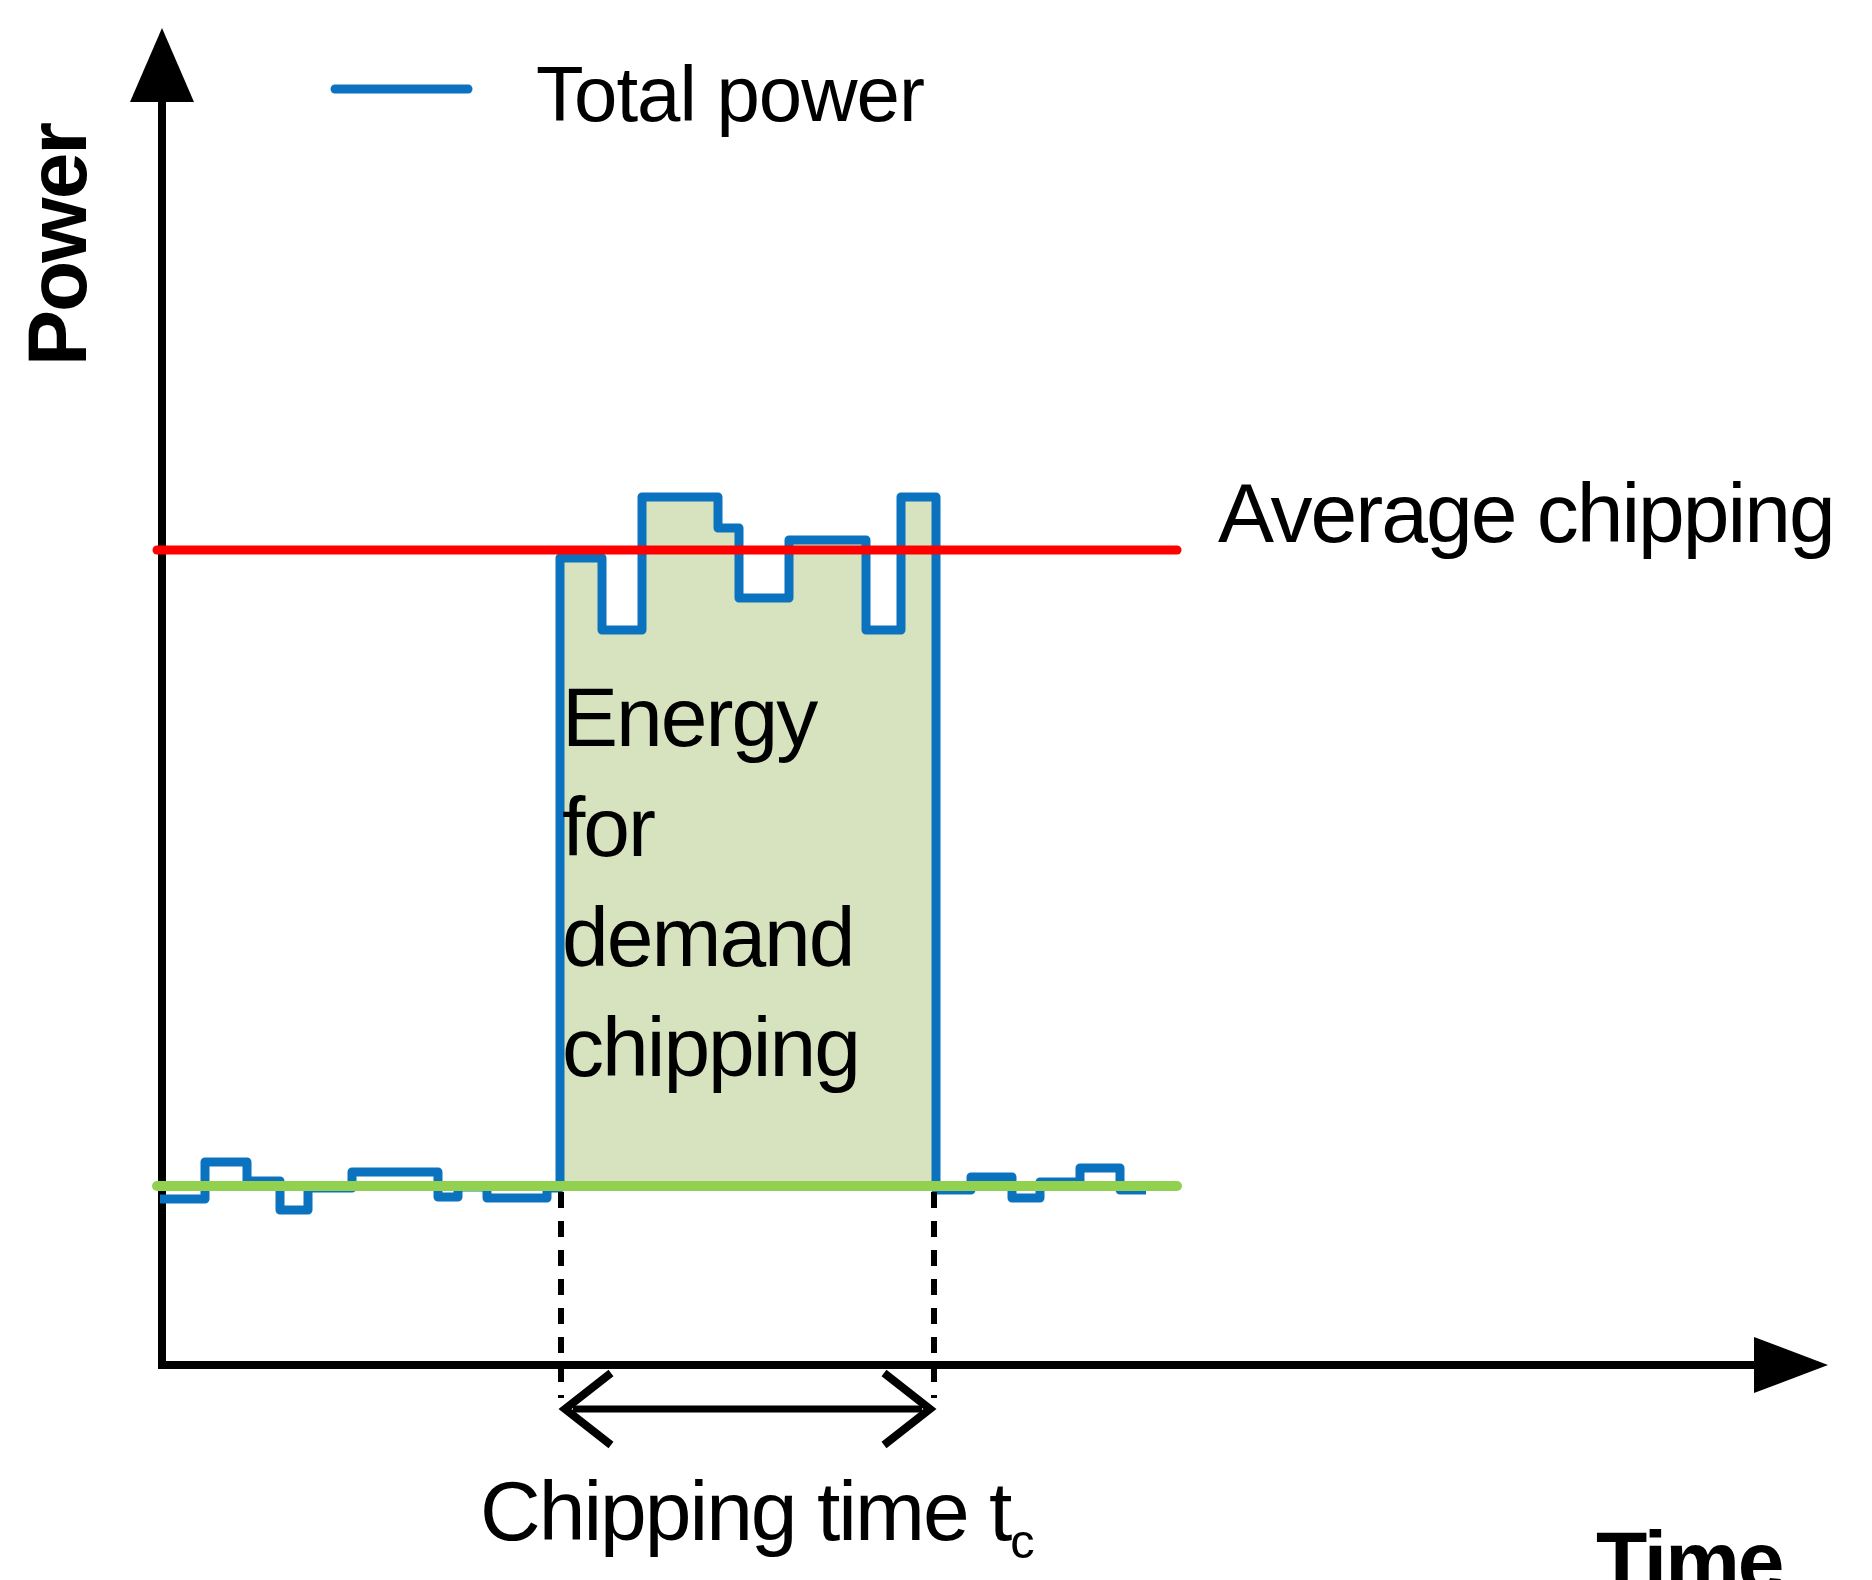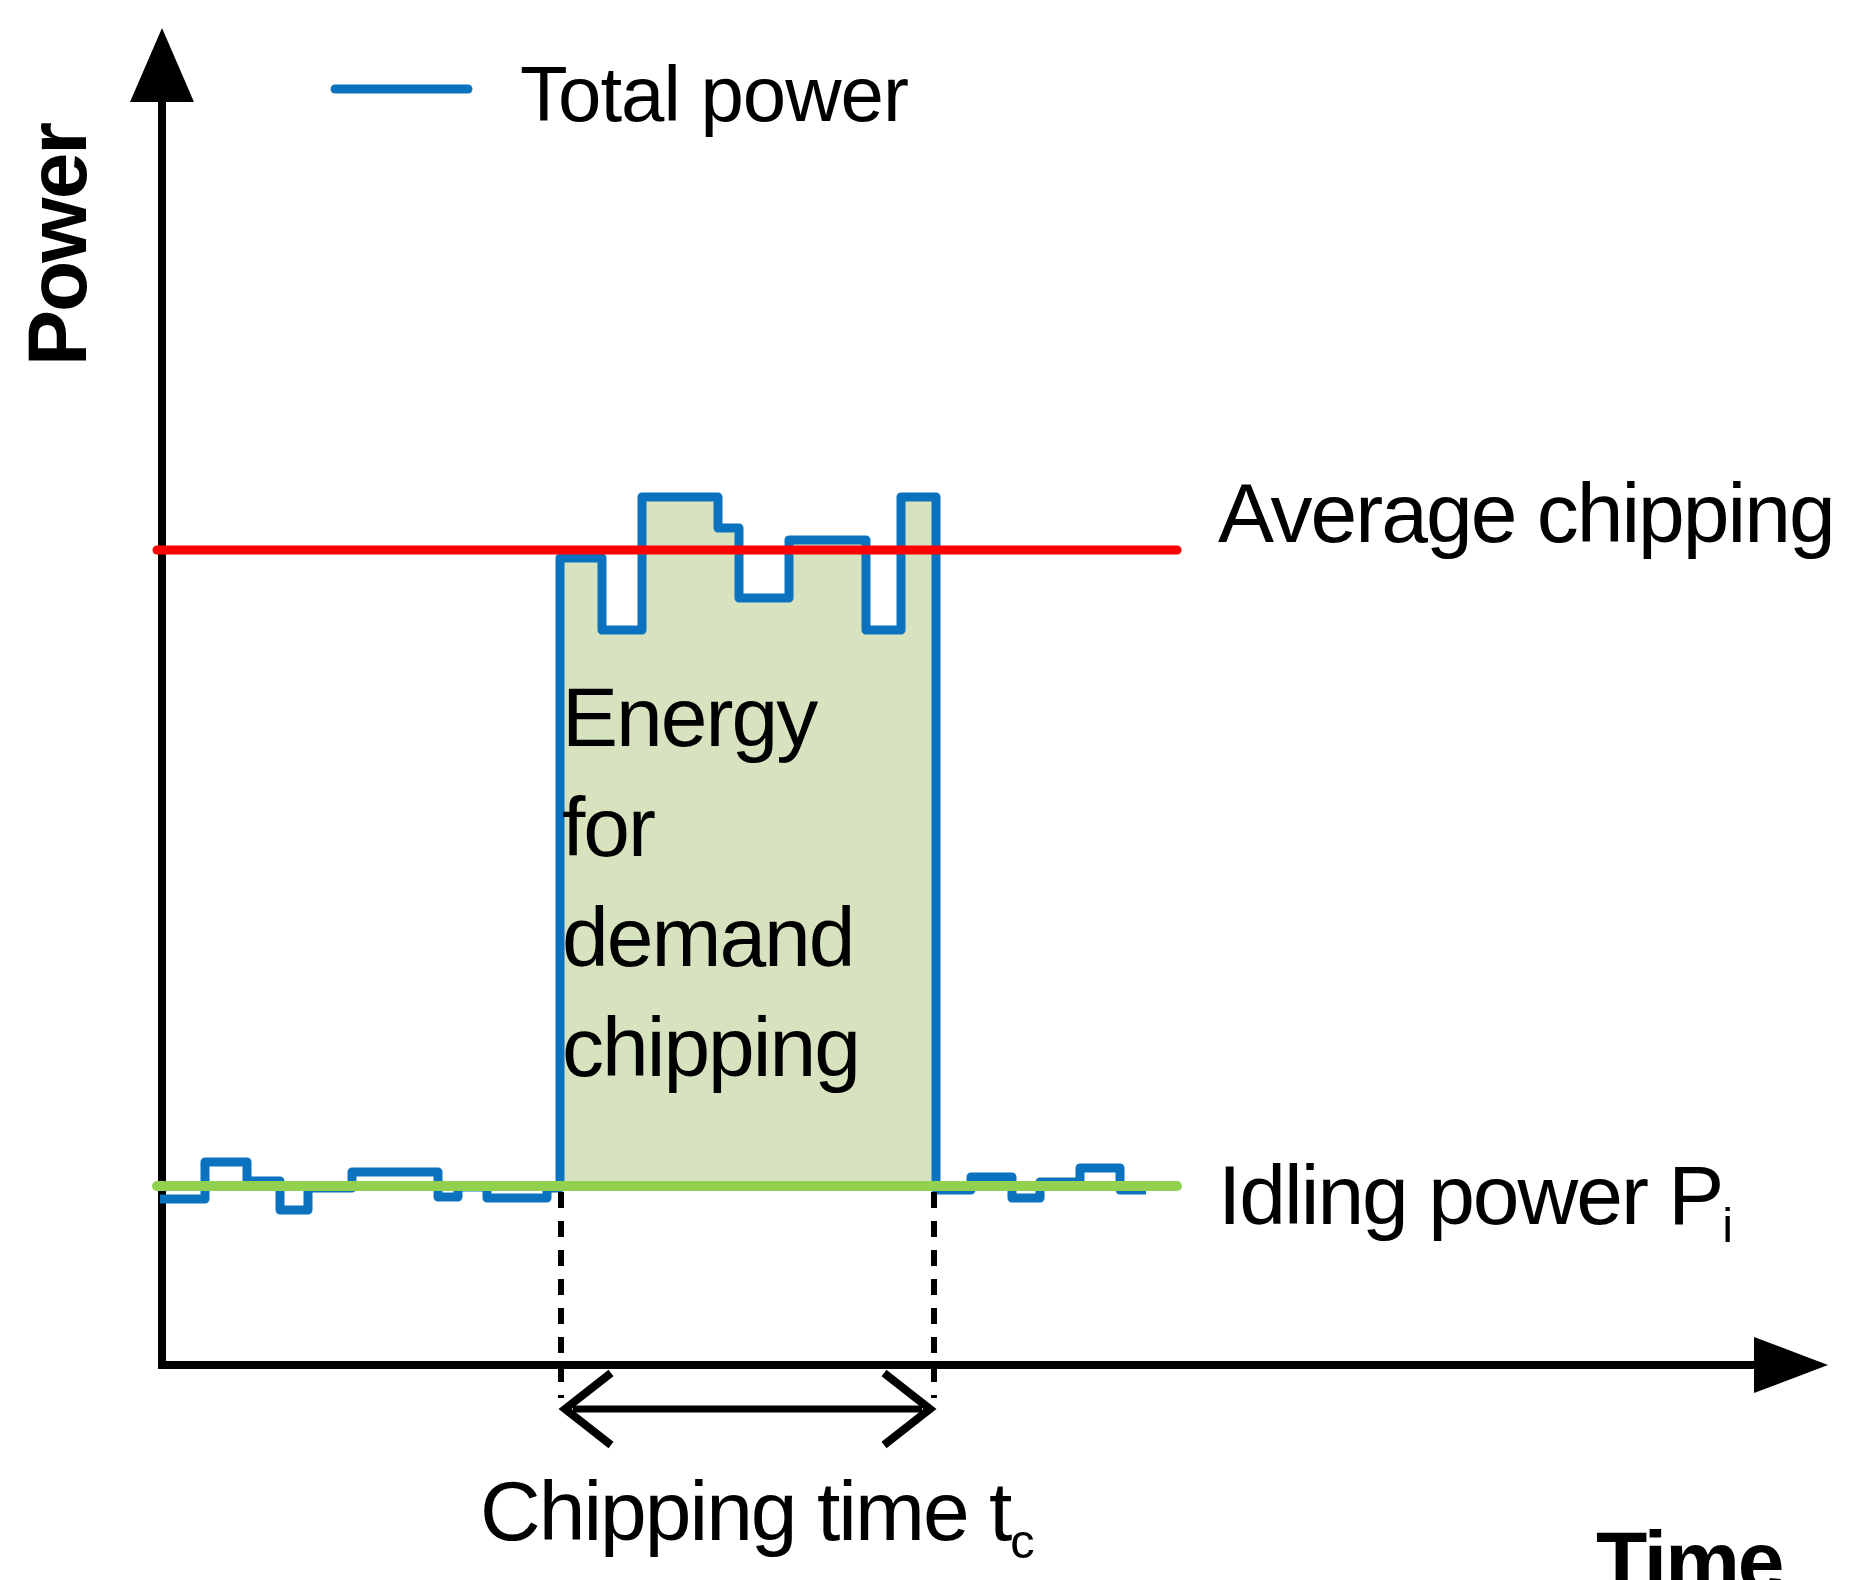--- a/index.html
+++ b/index.html
@@ -18,21 +18,21 @@
     letter-spacing:-2px;
     line-height:106px;
     white-space:nowrap;
   }
   .lbl sub{font-size:58%;letter-spacing:-1px;}
   .power-label{
     left:57px;top:245px;
     transform:translate(-50%,-50%) rotate(-90deg);
     font-weight:bold;
   }
-  .legend-text{left:520px;top:44px;font-size:78px;letter-spacing:-1px;line-height:100px;}
+  .legend-text{left:536px;top:44px;font-size:78px;letter-spacing:-1px;line-height:100px;}
   .avg-label{left:1218px;top:460px;}
   .idle-label{left:1218px;top:1142px;}
   .area-label{
     left:562px;top:662px;width:374px;
     text-align:left;line-height:110px;white-space:normal;
   }
   .chip-time-label{left:480px;top:1458px;}
   .time-label{left:1596px;top:1462px;font-weight:bold;margin-top:46px;}
 </style>
 </head>
@@ -63,21 +63,20 @@
   </svg>
 
   <div class="lbl power-label">Power</div>
 
   <div class="lbl legend-text">Total power</div>
 
   <div class="lbl avg-label">
     <div>Average chipping</div>
   </div>
 
-  <div class="lbl idle-label"><span>Idling power P</span><sub>i</sub></div>
 
   <div class="lbl area-label">
     <div>Energy</div>
     <div>for</div>
     <div>demand</div>
     <div>chipping</div>
   </div>
 
   <div class="lbl chip-time-label"><span>Chipping time t</span><sub>c</sub></div>
 

